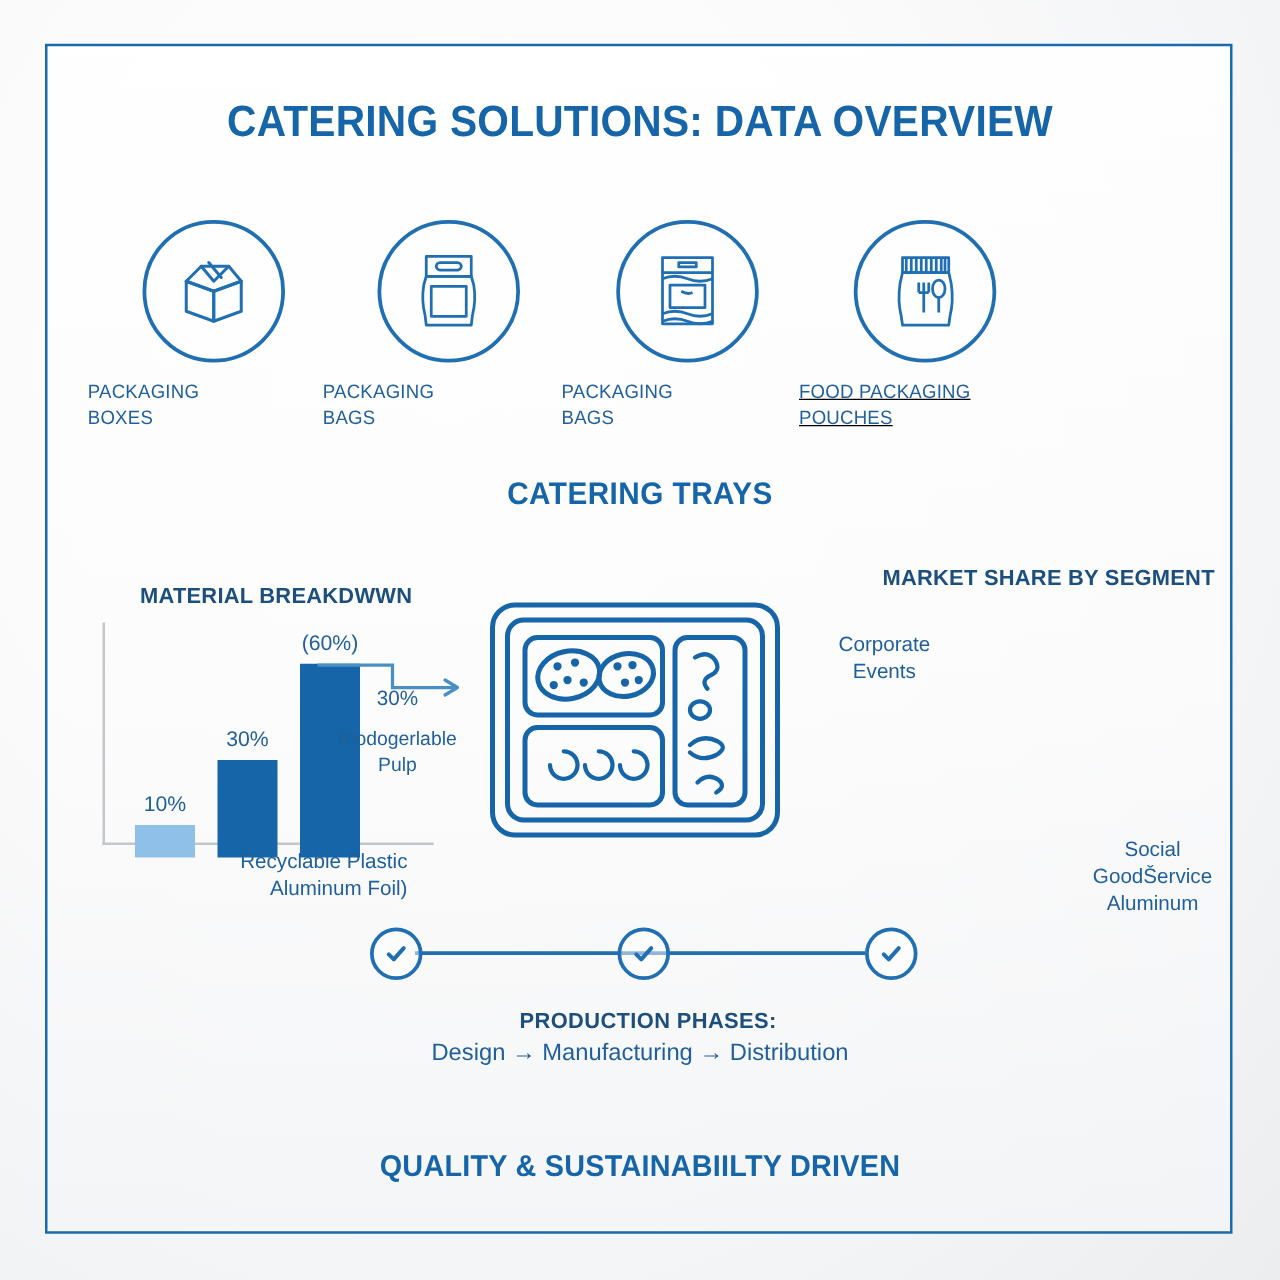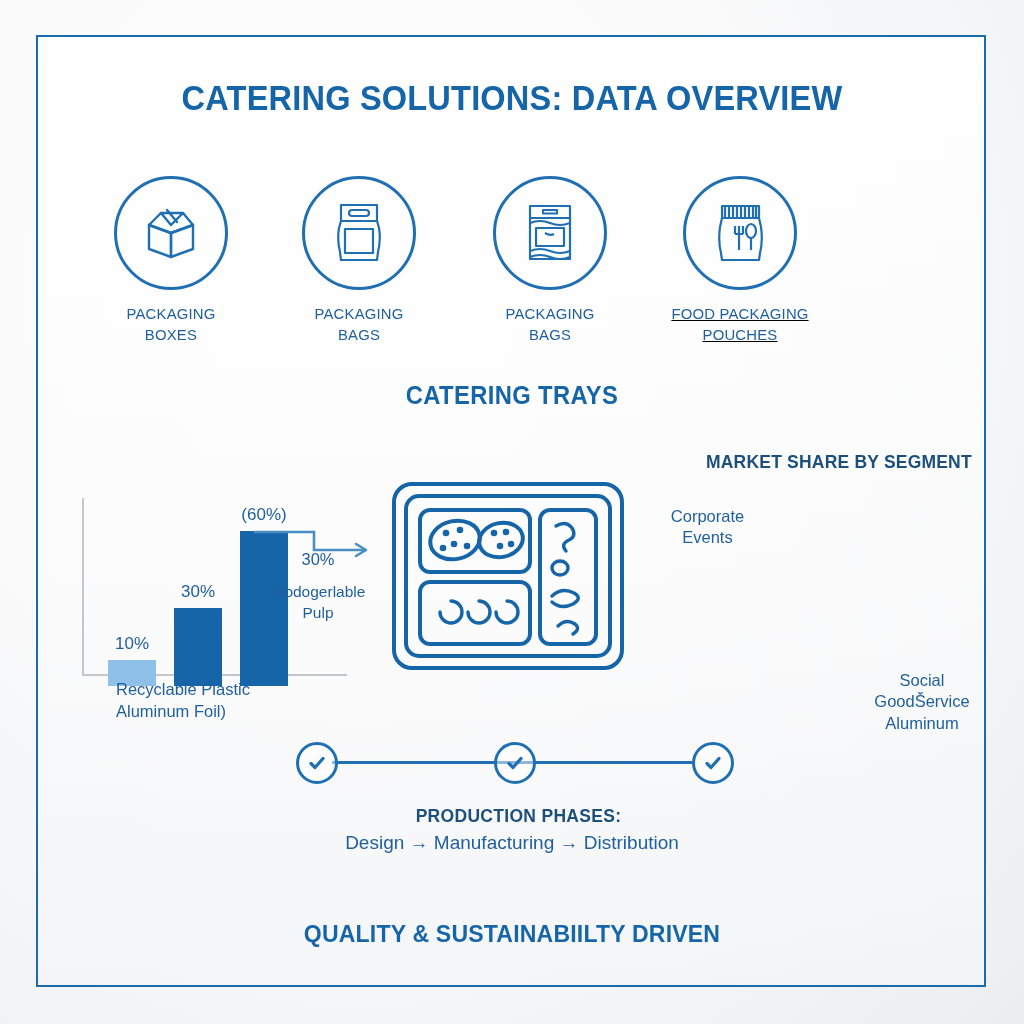--- a/index.html
+++ b/index.html
@@ -35,21 +35,21 @@
     text-align:center;font-size:25px;font-weight:bold;
     color:#1565a8;letter-spacing:0.4px;transform:scaleX(0.95);
   }
   .footer-head{
     position:absolute;left:0;right:0;top:920px;
     text-align:center;font-size:24px;font-weight:bold;
     color:#1565a8;letter-spacing:0.2px;transform:scaleX(0.96);
   }
   
   .icon-row{position:absolute;left:38px;top:176px;width:948px;height:170px;}
-  .icon-cell{position:absolute;top:0;width:210px;text-align:center;}
+  .icon-cell{position:absolute;top:0;width:210px;text-align:left;}
   .icon-circle{
     width:108px;height:108px;border-radius:50%;
     border:3px solid #1f6fb2;margin:0 auto;
     display:flex;align-items:center;justify-content:center;
     background:rgba(255,255,255,0.35);
   }
   .icon-label{
     margin-top:14px;font-size:15.5px;color:#1f5f9b;line-height:1.33;
     letter-spacing:0.2px;transform:scaleX(0.96);
   }
@@ -61,22 +61,22 @@
   .bars-wrap{position:absolute;left:82px;top:498px;width:265px;height:190px;}
   .axis-y{position:absolute;left:0;top:0;width:2px;height:178px;background:#c4c7ca;}
   .axis-x{position:absolute;left:0;top:176px;width:265px;height:2px;background:#c4c7ca;}
   .bar{position:absolute;bottom:2px;}
   .bar-val{
     position:absolute;left:50%;transform:translateX(-50%);
     bottom:100%;margin-bottom:6px;white-space:nowrap;
     font-size:17px;color:#1f5f9b;margin-top:48px;
   }
   .bars-cat{
-    position:absolute;left:116px;top:678px;width:230px;
-    font-size:16.5px;color:#1f5f9b;line-height:1.35;text-align:left;
+    position:absolute;left:96px;top:678px;width:230px;
+    font-size:16.5px;color:#1f5f9b;line-height:1.35;text-align:right;
   }
   .callout{
     position:absolute;left:248px;top:548px;width:140px;text-align:center;
     font-size:15.5px;color:#1f5f9b;line-height:1.38;
   }
   .callout .pct{font-size:16.5px;display:block;margin-bottom:10px;}
   
   .donut-title{
     position:absolute;left:706px;top:452px;
     font-size:17.5px;font-weight:bold;color:#1c4f7c;letter-spacing:0.2px;text-align:center;
@@ -176,20 +176,21 @@
       </div>
       <div class="icon-label">
         <span>FOOD PACKAGING</span><br>
         <span>POUCHES</span>
       </div>
     </div>
   </div>
 
   <div class="section-head">CATERING TRAYS</div>
 
+  <div class="bars-title">MATERIAL BREAKDWWN</div>
 
   <div class="bars-wrap">
     <div class="axis-y"></div>
     <div class="axis-x"></div>
 
     <div class="bar" id="bar0" style="left: 26px; width: 48px; height: 26px; background: rgb(143, 192, 232);">
       <div class="bar-val">10%</div>
     </div>
     <div class="bar" id="bar1" style="left: 92px; width: 48px; height: 78px; background: rgb(21, 101, 168);">
       <div class="bar-val">30%</div>

